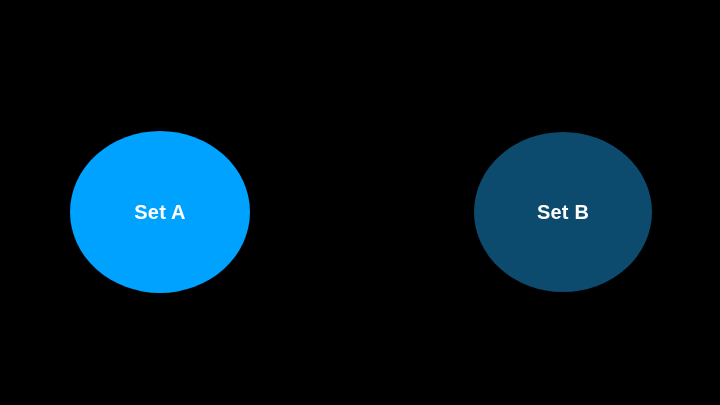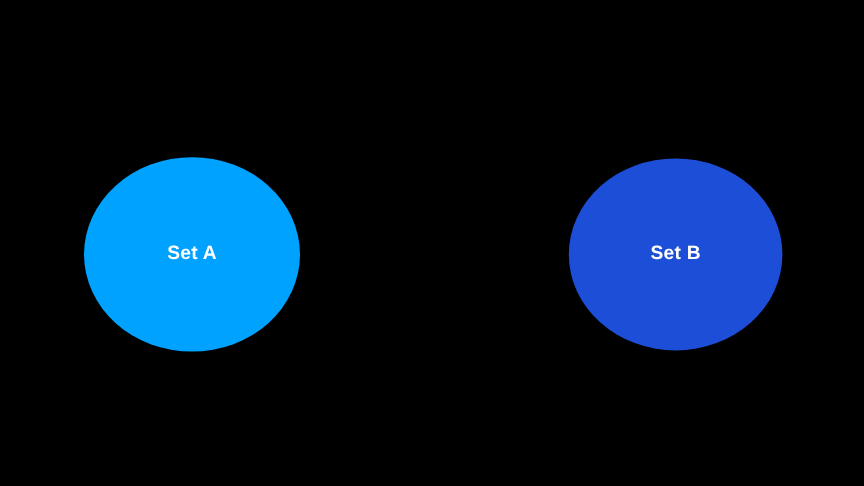--- a/index.html
+++ b/index.html
@@ -23,21 +23,21 @@
   .set-shape {
     position: absolute;
     border-radius: 50%;
     display: flex;
     align-items: center;
     justify-content: center;
   }
   .set-label {
     color: #ffffff;
     font-family: "Liberation Sans", sans-serif;
-    font-size: 16px;
+    font-size: 20px;
     font-weight: bold;
     letter-spacing: 0.2px;
     line-height: 1;
     user-select: none;
   }
   #set-a {
     left: 70px;
     top: 131px;
     width: 180px;
     height: 162px;
@@ -53,17 +53,17 @@
 </style>
 </head>
 <body style="background: rgb(0, 0, 0);">
 
 <div class="stage" style="width: 720px; height: 405px; background: rgb(0, 0, 0);">
 
   <div class="set-shape" id="set-a" style="left: 70px; top: 131px; width: 180px; height: 162px; background: rgb(0, 162, 255);">
     <span class="set-label" style="color: rgb(255, 255, 255);">Set A</span>
   </div>
 
-  <div class="set-shape" id="set-b" style="left: 474px; top: 132px; width: 178px; height: 160px; background: #1d4ed8;">
+  <div class="set-shape" id="set-b" style="left: 474px; top: 132px; width: 178px; height: 160px; background: #0c4a6e;">
     <span class="set-label" style="color: rgb(255, 255, 255);">Set B</span>
   </div>
 
 </div>
 
 </body></html>

